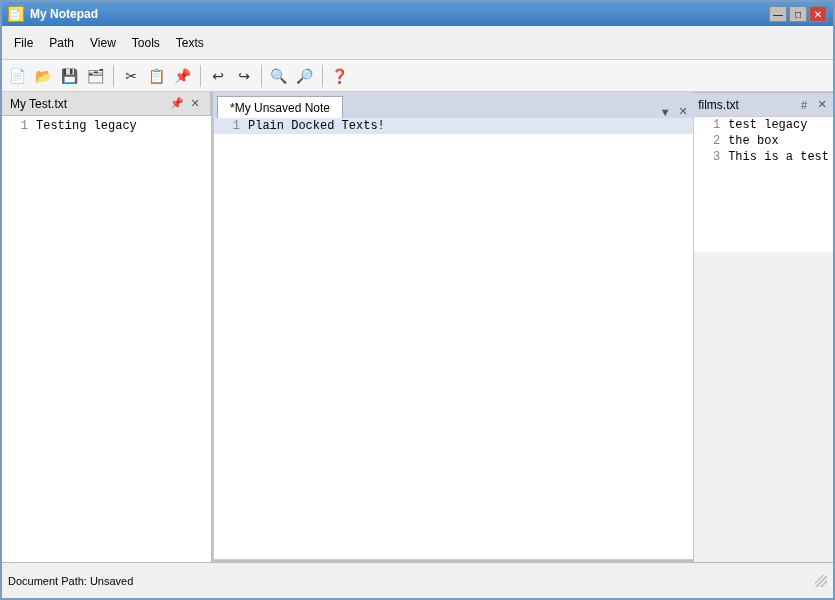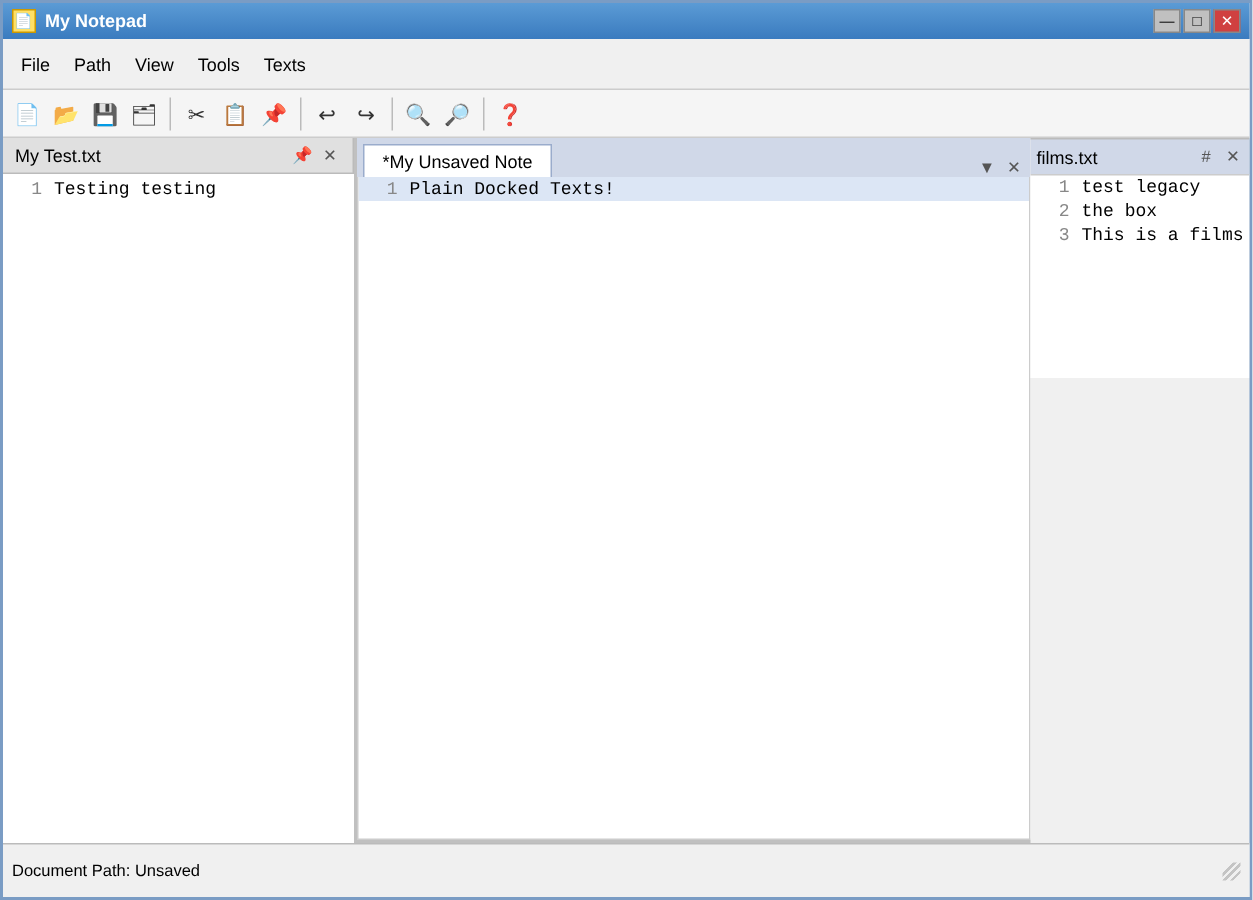--- a/index.html
+++ b/index.html
@@ -126,21 +126,21 @@
 
     
     .main-area {
       display: flex;
       flex: 1;
       overflow: hidden;
     }
 
     
     .left-panel {
-      width: 236px;
+      width: 211px;
       background: #f0abfc;
       border-right: 2px solid #c0c0c0;
       display: flex;
       flex-direction: column;
       flex-shrink: 0;
     }
 
     .panel-tab {
       background: #e0e0e0;
       border-bottom: 1px solid #bbb;
@@ -388,21 +388,21 @@
       <div class="panel-tab">
         <span class="panel-tab-title">My Test.txt</span>
         <div class="panel-tab-btns">
           <span class="panel-tab-btn">📌</span>
           <span class="panel-tab-btn">✕</span>
         </div>
       </div>
       <div class="panel-content">
         <div class="code-line">
           <span class="line-num">1</span>
-          <span class="line-text">Testing testing</span>
+          <span class="line-text">Testing legacy</span>
         </div>
       </div>
     </div>
 
     <div class="right-panel">
 
       <div class="doc-area">
         <div class="doc-tab-bar">
           <div class="doc-tab">
             <span>*My Unsaved Note</span>
@@ -432,21 +432,21 @@
           <div class="code-line">
             <span class="line-num">1</span>
             <span class="line-text">test legacy</span>
           </div>
           <div class="code-line">
             <span class="line-num">2</span>
             <span class="line-text">the box</span>
           </div>
           <div class="code-line">
             <span class="line-num">3</span>
-            <span class="line-text">This is a films</span>
+            <span class="line-text">This is a test</span>
           </div>
         </div>
       </div>
 
     </div>
   </div>
 
   <div class="status-bar">
     <span>Document Path: Unsaved</span>
     <div class="status-grip"></div>

